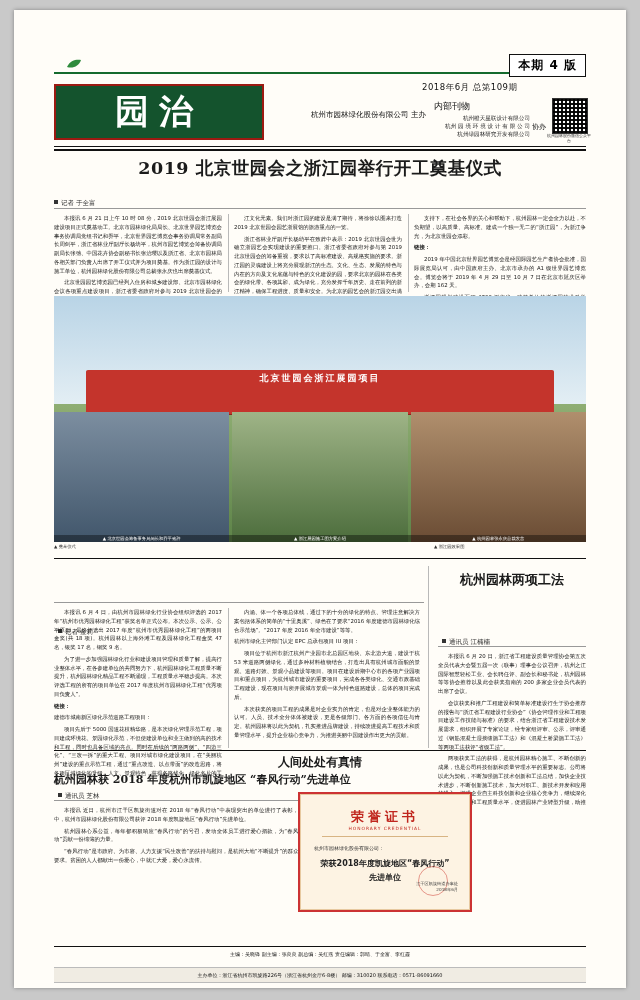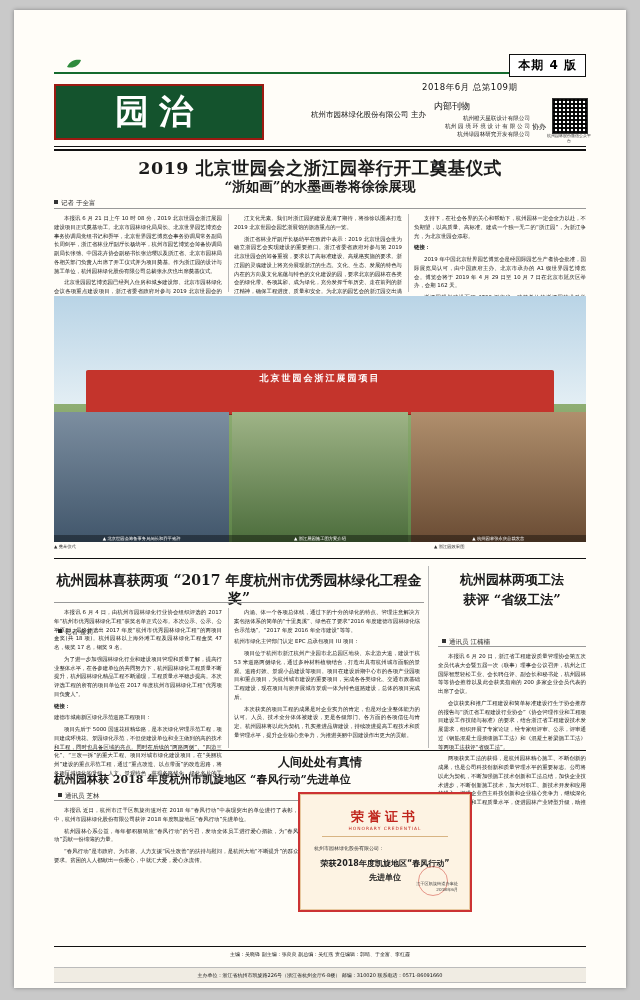--- a/index.html
+++ b/index.html
@@ -230,21 +230,20 @@
 杭州绿园林研究开发有限公司</div>
     <div class="hr-coop-label">协办</div>
     <div class="qr"></div>
     <div class="qr-cap">杭州园林股份微信公众平台</div>
   </div>
 
   <div class="head-sep"></div>
   <div class="head-sep2"></div>
 
   <div class="headline1">2019 北京世园会之浙江园举行开工奠基仪式</div>
-  <div class="headline2">“浙如画”的水墨画卷将徐徐展现</div>
   <div class="byline"><span class="sq"></span><span>记者 于全富</span></div>
   <div class="rule-thin" style="left:40px;top:198px;width:532px;height:1px;background:#999;"></div>
 
   <div class="col" style="left:40px;top:204px;width:168px;height:78px;">
     <p>本报讯  6 月 21 日上午 10 时 08 分，2019 北京世园会浙江展园建设项目正式奠基动工。北京市园林绿化局局长、北京世界园艺博览会事务协调局党组书记和乔平，北京世界园艺博览会事务协调局常务副局长周剑平，浙江省林业厅副厅长杨幼平，杭州市园艺博览会筹备协调局副局长张弛、中国花卉协会副秘书长张治璎以及浙江省、北京市园林局各相关部门负责人出席了开工仪式并为项目奠基。作为浙江园的设计与施工单位，杭州园林绿化股份有限公司总裁张永庆也出席奠基仪式。</p>
     <p>北京世园园艺博览园已经列入住房和城乡建设部、北京市园林绿化会议各项重点建设项目，浙江省委省政府对参与 2019 北京世园会的筹备高度重视。今年，浙江园开工建设计划项目、浙江人居生活区、风景养殖、生态花卉、人文硬件展厅、园艺绿色展厅，提汇览、浙江省各“绿水青山就是金山银山”的建设理念在浙江大地上不断的落地生根。在江山、富春、丽水碧溪，浙江园是浙江省的设计融入了许多园艺元素及新的景观元素。</p>
   </div>
   <div class="vline" style="left:214px;top:204px;height:78px;"></div>
   <div class="col" style="left:220px;top:204px;width:168px;height:78px;">
     <p>江文化元素。我们对浙江园的建设是满了期待，将徐徐以图来打造 2019 北京世园会园艺浙展馆的旅游重点的一览。</p>
@@ -320,21 +319,20 @@
     </div>
     <div class="pr-item photo" style="background:linear-gradient(#b08f6d,#6a4c34)">
       <div class="cap">▲ 杭州园林张永庆总裁发言</div>
     </div>
   </div>
   <div style="position:absolute;left:40px;top:534px;width:260px;font-size:4.3px;color:#333">▲ 奠基仪式</div>
   <div style="position:absolute;left:420px;top:534px;width:160px;font-size:4.3px;color:#333">▲ 浙江园效果图</div>
 
   <div class="rule-thin" style="left:40px;top:548px;width:532px;height:1px;background:#111;"></div>
 
-  <div class="headline3">杭州园林喜获两项 “2017 年度杭州市优秀园林绿化工程金奖”</div>
   <div class="byline" style="top:618px;left:44px;"><span class="sq"></span><span>记者 金莉</span></div>
   <div class="rule-thin" style="left:40px;top:592px;width:370px;height:1px;background:#999;"></div>
 
   <div class="col" style="left:40px;top:598px;width:168px;height:140px;">
     <p>本报讯  6 月 4 日，由杭州市园林绿化行业协会组织评选的 2017 年“杭州市优秀园林绿化工程”获奖名单正式公布。本次公示、公示、公平原则，最终评选出 2017 年度“杭州市优秀园林绿化工程”的两项目金奖(共 18 项)。杭州园林以上海外滩工程及园林绿化工程金奖 47 名，银奖 17 名，铜奖 9 名。</p>
     <p>为了进一步加强园林绿化行业和建设项目管理和质量了解，提高行业整体水平，在各参建单位的共同努力下，杭州园林绿化工程质量不断提升，杭州园林绿化精品工程不断涌现，工程质量水平稳步提高。本次评选工程的所有的项目单位在 2017 年度杭州市园林绿化工程“优秀项目负责人”。</p>
     <p style="text-indent:0;font-weight:bold">链接：</p>
     <p style="text-indent:0">建德市城南新区绿化示范道路工程项目：</p>
     <p>项目先后于 5000 国道花枝精华路，是本次绿化管理示范工程，项目建成环境花、景园绿化示范，不但使建设单位和业主做到的高的技术和工程，同时也具备区域的亮点。同时在后续的“两路两侧”、“四边三化”、“三改一拆”的重大工程、项目对城市绿化建设项目，在“美丽杭州”建设的重点示范工程，通过“重点改造、以点带面”的改造思路，将各项区域绿化的升级、人文、景观特色，获得各路线化、绿化名片的工程。</p>
   </div>
@@ -342,21 +340,20 @@
   <div class="col" style="left:220px;top:598px;width:186px;height:140px;">
     <p>内涵、体一个各项总体线，通过下的十分的绿化的特点、管理注意解决方案包括体系的简单的“十里奥溪”、绿色在了要求“2016 年度建德市园林绿化综合示范场”。“2017 年度 2016 年全市建设”等等。</p>
     <p style="text-indent:0">杭州市绿化主管部门认定 EPC 总承包项目 IU 项目：</p>
     <p>项目位于杭州市浙江杭州产业园市北总园区地块、东北边大道，建设于杭 53 米道路两侧绿化，通过多种材料植物结合，打造出具有杭州城市面貌的景观、道路灯效、景观小品建设等项目。项目在建设后期中心市的各项产业园项目和重点项目，为杭州城市建设的重要项目，完成各各类绿化、交通市政基础工程建设，现在项目与所开展城市景观一体为特色道路建设，总体的项目完成后。</p>
     <p>本次获奖的项目工程的成果是对企业实力的肯定，也是对企业整体能力的认可。人员、技术全分体体被建设，更是各级部门、各方面的各项信任与肯定。杭州园林将以此为契机，扎实推进品牌建设，持续改进提高工程技术和质量管理水平，提升企业核心竞争力，为推进美丽中国建设作出更大的贡献。</p>
   </div>
 
   <div class="vline" style="left:414px;top:556px;height:182px;"></div>
   <div class="side-box">
     <div class="headline4">杭州园林两项工法</div>
-    <div class="headline4">获评 “省级工法”</div>
   </div>
   <div class="byline" style="top:628px;left:428px;"><span class="sq"></span><span>通讯员 江楠楠</span></div>
   <div class="rule-thin" style="left:424px;top:636px;width:148px;height:1px;background:#999;"></div>
   <div class="col" style="left:424px;top:642px;width:148px;height:96px;">
     <p>本报讯  6 月 20 日，浙江省工程建设质量管理协会第五次全员代表大会暨五届一次（联事）理事会公议召开，杭州之江国际智慧轻松工业、会长聘任评、副会长和秘书处，杭州园林等等协会推荐以及此会获奖指南的 200 多家企业会员代表的出席了会议。</p>
     <p>会议获奖和推广工程建设和简单标准建设行生于协会推荐的报告与“浙江省工程建设行业协会”《协会管理作业和工程项目建设工作技能与标准》的要求，结合浙江省工程建设技术发展需求，组织开展了专家论证，经专家组评审、公示，评审通过《钢筋混凝土湿接缝施工工法》和《混凝土桥梁施工工法》等两项工法获评“省级工法”。</p>
     <p>两项获奖工法的获得，是杭州园林精心施工、不断创新的成果，也是公司科技创新和质量管理水平的重要标志。公司将以此为契机，不断加强施工技术创新和工法总结，加快企业技术进步，不断创新施工技术，加大对职工、新技术开发和应用的投入，增强企业自主科技创新和企业核心竞争力，继续深化公司园林技术和工程质量水平，促进园林产业转型升级，助推更多的新。</p>
   </div>
 
   <div class="rule-thin" style="left:40px;top:740px;width:532px;height:1px;background:#111;"></div>

